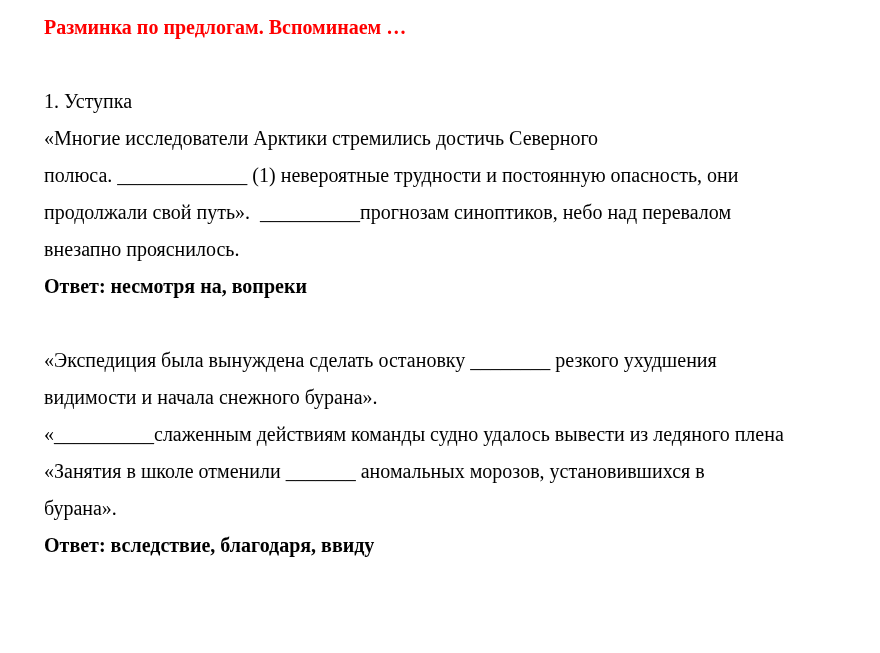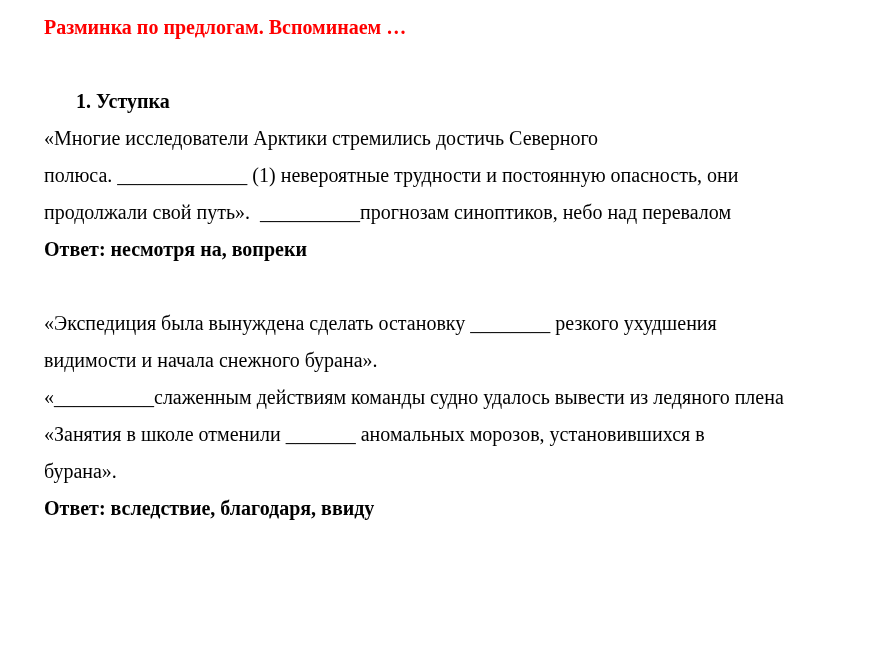--- a/index.html
+++ b/index.html
@@ -22,41 +22,41 @@
   .line {
     height: 37px;
     line-height: 37px;
     white-space: pre;
   }
   .title-line {
     color: #ff0000;
     font-weight: bold;
   }
   .heading-line {
-    font-weight: bold;
-    margin-left: 32px;
+    font-weight: normal;
   }
   .answer-line {
     color: #000000;
     font-weight: bold;
   }
 </style>
 </head>
 <body>
 
 <div class="page">
 
   <div class="line title-line">Разминка по предлогам. Вспоминаем …</div>
 
   <div class="line"></div>
 
   <div class="line heading-line">1. Уступка</div>
   <div class="line body-line">«Многие исследователи Арктики стремились достичь Северного</div>
   <div class="line body-line">полюса. _____________ (1) невероятные трудности и постоянную опасность, они</div>
   <div class="line body-line">продолжали свой путь».  __________прогнозам синоптиков, небо над перевалом</div>
+  <div class="line body-line">внезапно прояснилось.</div>
   <div class="line answer-line">Ответ: несмотря на, вопреки</div>
 
   <div class="line"></div>
 
   <div class="line body-line">«Экспедиция была вынуждена сделать остановку ________ резкого ухудшения</div>
   <div class="line body-line">видимости и начала снежного бурана».</div>
   <div class="line body-line">«__________слаженным действиям команды судно удалось вывести из ледяного плена</div>
   <div class="line body-line">«Занятия в школе отменили _______ аномальных морозов, установившихся в</div>
   <div class="line body-line">бурана».</div>
   <div class="line answer-line">Ответ: вследствие, благодаря, ввиду</div>

